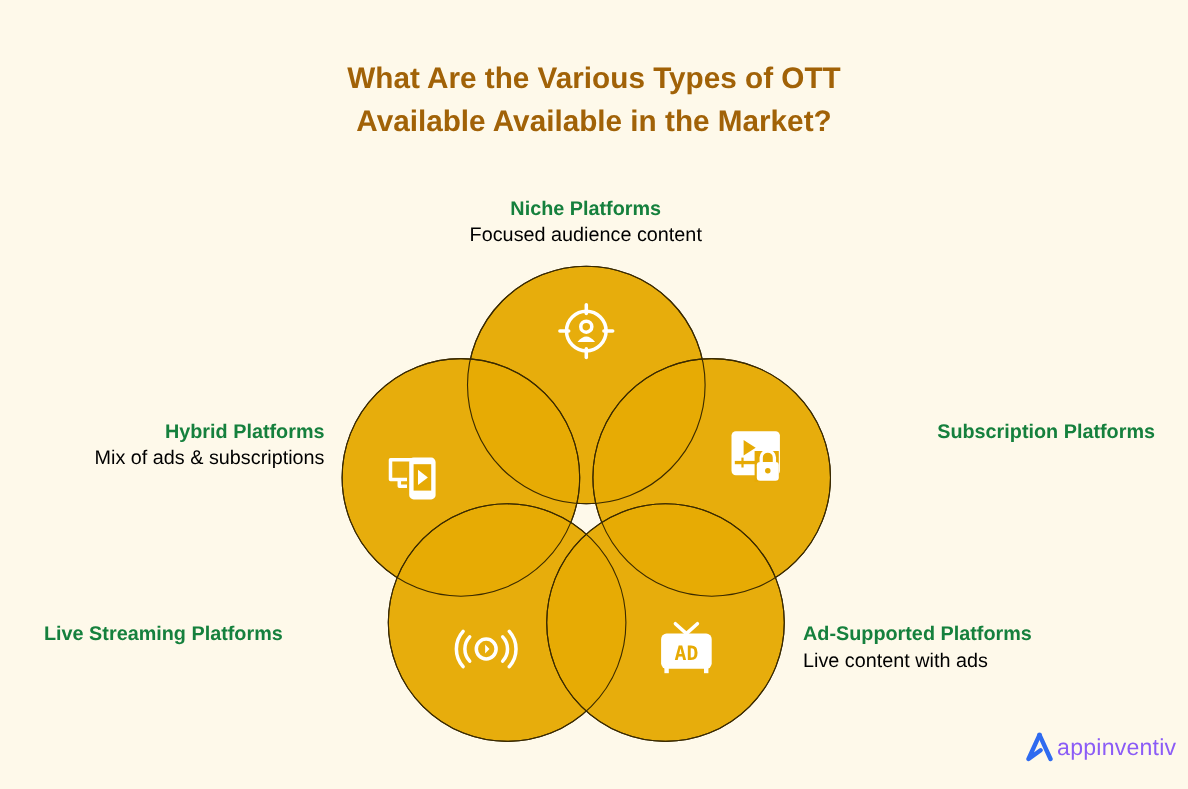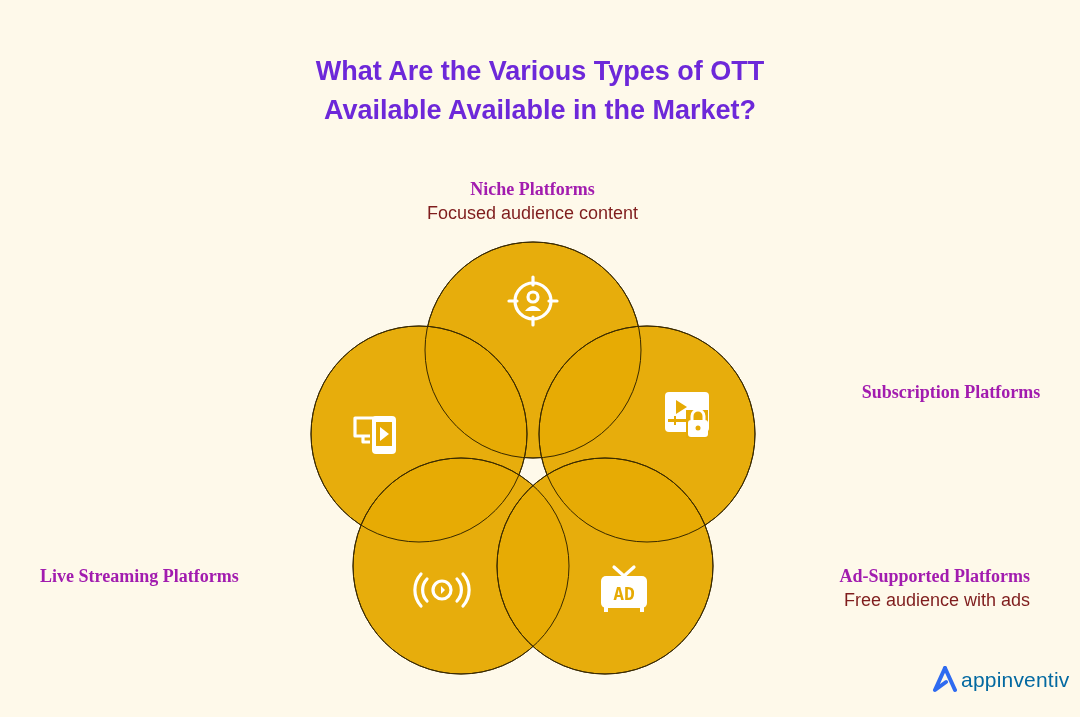--- a/index.html
+++ b/index.html
@@ -6,34 +6,34 @@
   body {
     width:1080px; height:717px; overflow:hidden;
     background:#FEF9EA;
     font-family:"Liberation Sans", sans-serif;
     color:#111;
     position:relative;
   }
   .title {
     position:absolute; left:0; top:52px; width:1080px;
     text-align:center; font-weight:bold; font-size:27px; line-height:39px;
-    color:#6d28d9;
+    color:#a16207;
   }
   .title div { display:block; }
   svg.venn { position:absolute; left:0; top:0; }
   .label { position:absolute; font-size:18px; line-height:24px; }
-  .label .h { font-weight:bold; display:block; color:#a21caf;font-family:Liberation Serif, serif; }
-  .label .s { display:block; color:#7f1d1d; }
+  .label .h { font-weight:bold; display:block; color:#15803d; }
+  .label .s { display:block; color:#000000; }
   .lbl-niche { left:380px; top:177px; width:305px; text-align:center; }
   .lbl-hybrid { left:20px; top:380px; width:275px; text-align:right; }
   .lbl-sub { left:801px; top:380px; width:300px; text-align:center; }
   .lbl-live { left:40px; top:564px; width:297px; text-align:left; }
-  .lbl-ad { left:730px; top:564px; width:300px; text-align:right; }
+  .lbl-ad { left:730px; top:564px; width:300px; text-align:left; }
   .logo { position:absolute; left:932px; top:666px; display:flex; align-items:center; }
-  .logo-text { font-size:21px; color:#0369a1; margin-left:3px; letter-spacing:0.2px; }
+  .logo-text { font-size:21px; color:#8b5cf6; margin-left:3px; letter-spacing:0.2px; }
 </style>
 </head>
 <body>
 
 <div class="title">
   <div>What Are the Various Types of OTT</div>
   <div>Available Available in the Market?</div>
 </div>
 
 <svg class="venn" width="1080" height="717" viewBox="0 0 1080 717">
@@ -98,30 +98,32 @@
     <rect x="16" y="16" width="4" height="6" fill="#fff"></rect>
     <text x="0" y="10" text-anchor="middle" font-family="DejaVu Sans Mono, monospace" font-weight="bold" font-size="18" fill="#E6AA04">AD</text>
   </g>
 </svg>
 
 <div class="label lbl-niche">
   <span class="h">Niche Platforms</span>
   <span class="s">Focused audience content</span>
 </div>
 <div class="label lbl-hybrid">
+  <span class="h">Hybrid Platforms</span>
+  <span class="s">Mix of ads &amp; subscriptions</span>
 </div>
 <div class="label lbl-sub">
   <span class="h">Subscription Platforms</span>
 </div>
 <div class="label lbl-live">
   <span class="h">Live Streaming Platforms</span>
 </div>
 <div class="label lbl-ad">
   <span class="h">Ad-Supported Platforms</span>
-  <span class="s">Free audience with ads</span>
+  <span class="s">Live content with ads</span>
 </div>
 
 <div class="logo">
   <svg width="26" height="28" viewBox="0 0 26 28">
     <path d="M13 2 L3 24 L14 16" fill="none" stroke="#2F6BF0" stroke-width="4" stroke-linejoin="round" stroke-linecap="round"></path>
     <path d="M13 2 L23 24" fill="none" stroke="#2F6BF0" stroke-width="4" stroke-linecap="round"></path>
   </svg>
   <span class="logo-text">appinventiv</span>
 </div>
 

